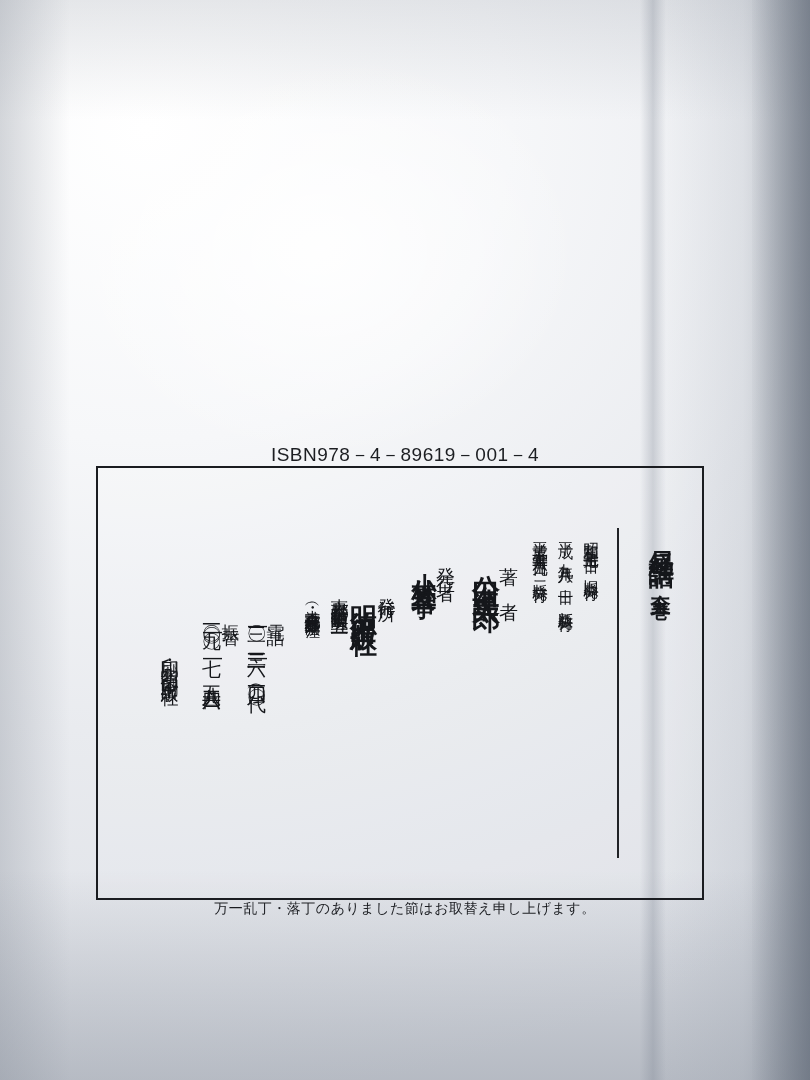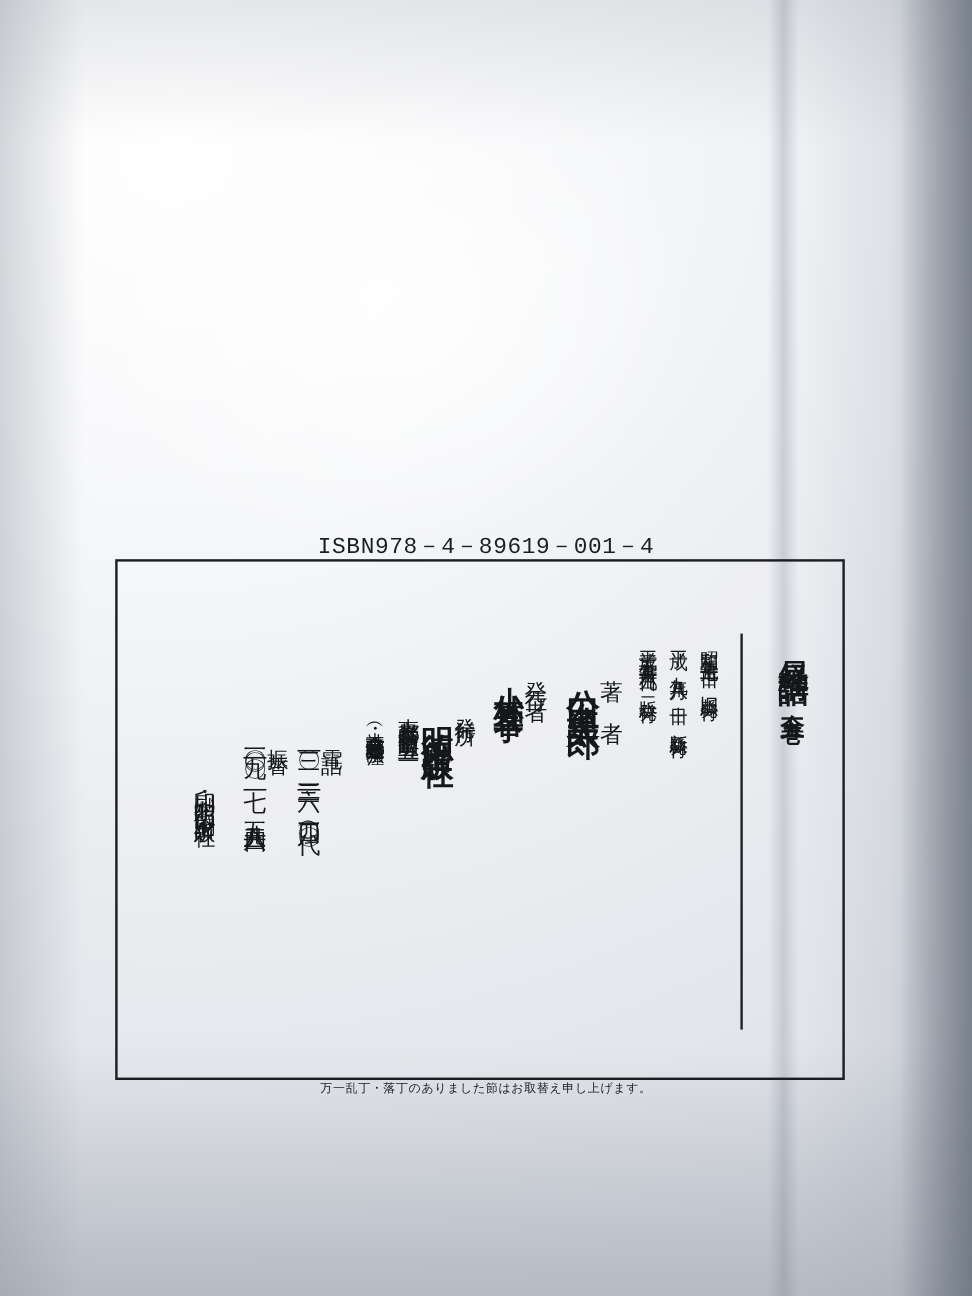--- a/index.html
+++ b/index.html
@@ -73,21 +73,21 @@
     position: absolute;
     inset: 0;
     color: #16181c;
   }
 
   .isbn {
     position: absolute;
     top: 442px;
     left: 0; right: 0;
     text-align: center;
-    font-family: Liberation Mono, monospace;
+    font-family: Liberation Sans, sans-serif;
     font-size: 19px;
     letter-spacing: 0.5px;
     color: #1c1e22;
   }
 
   .colophon-box {
     position: absolute;
     left: 96px;
     top: 466px;
     width: 604px;
@@ -218,21 +218,21 @@
     margin-left: 22px;
     margin-top: 152px;
   }
 
   .footnote {
     position: absolute;
     top: 900px;
     left: 0; right: 0;
     text-align: center;
     font-family: "DejaVu Sans", sans-serif;
-    font-size: 10px;
+    font-size: 14px;
     letter-spacing: 0.5px;
     color: #1a1c20;
   }
 </style>
 </head>
 <body>
 
 <div id="page">
 
   <div class="paper"></div>

